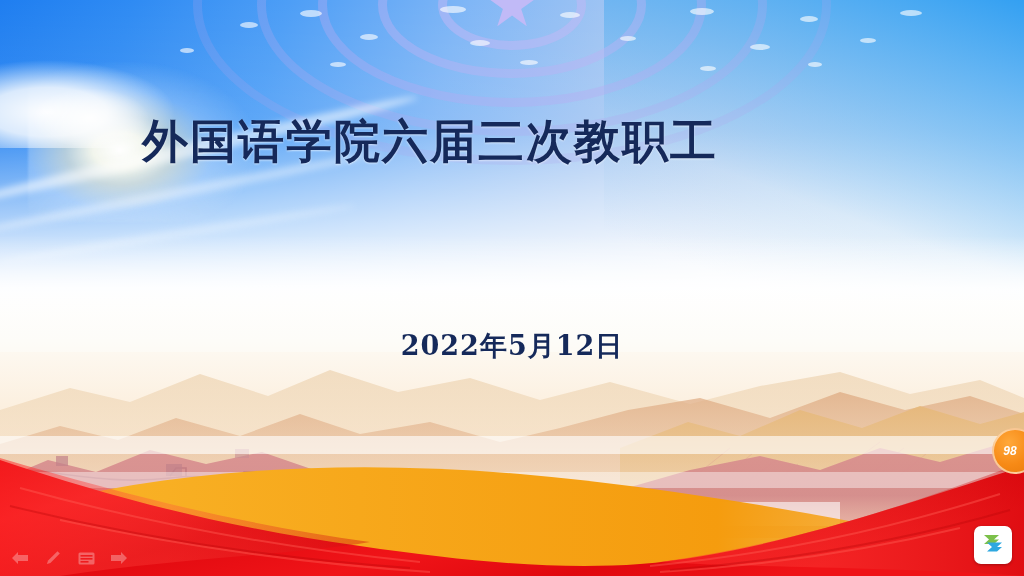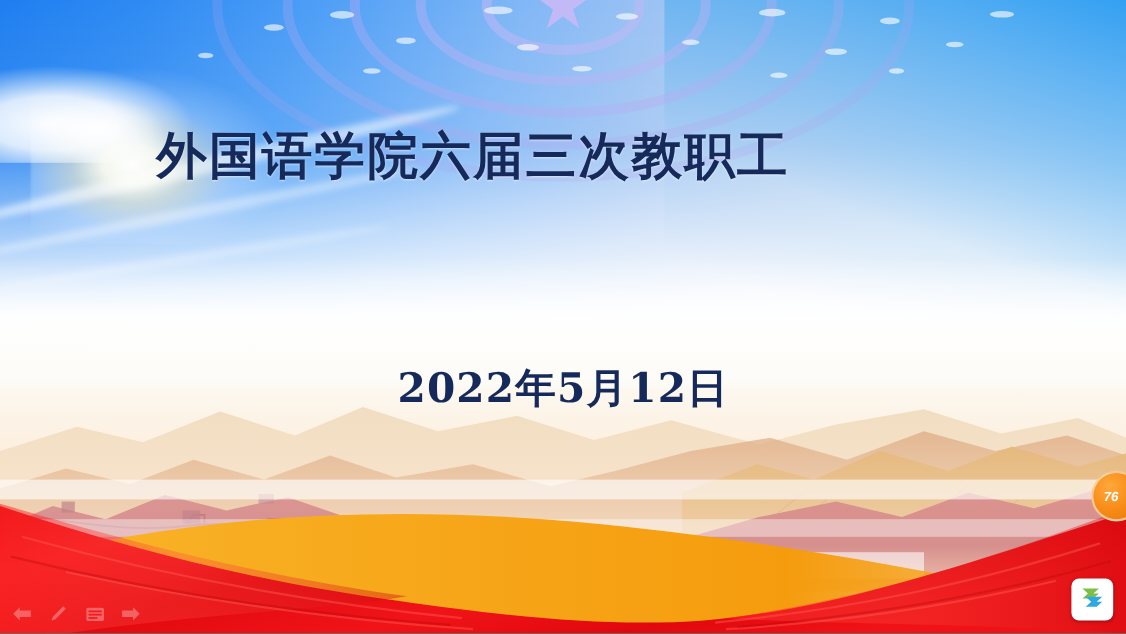--- a/index.html
+++ b/index.html
@@ -111,21 +111,21 @@
     font-weight:700;
     font-size:46px;
     letter-spacing:2px;
     line-height:1.27;
     color:#15295a;
     text-shadow:0 1px 2px rgba(255,255,255,.55);
   }
   .date{
     position:absolute;left:0;top:328px;width:1024px;text-align:center;
     font-family:"DejaVu Serif","Liberation Serif",serif;
-    font-weight:700;font-size:37px;letter-spacing:1px;color:#15295a;
+    font-weight:700;font-size:27px;letter-spacing:1px;color:#15295a;
   }
 
   
   .toolbar{
     position:absolute;left:10px;bottom:8px;display:flex;align-items:center;gap:13px;
     opacity:.30;
   }
   .tb-btn{
     width:20px;height:20px;display:flex;align-items:center;justify-content:center;
     cursor:pointer;
@@ -296,21 +296,21 @@
     </svg>
   </div>
 
   <div class="title-wrap">
     <div class="title-line">外国语学院六届三次教职工</div>
   </div>
 
   <div class="date">2022年5月12日</div>
 
   <div class="orange-badge">
-    <span>76</span>
+    <span>98</span>
   </div>
 
   <div class="toolbar">
 
     <div class="tb-btn">
       <span>
         <svg width="18" height="14" viewBox="0 0 18 14">
           <path d="M7,1 L7,4 L17,4 L17,10 L7,10 L7,13 L1,7 Z" fill="#ffffff"></path>
         </svg>
       </span>

